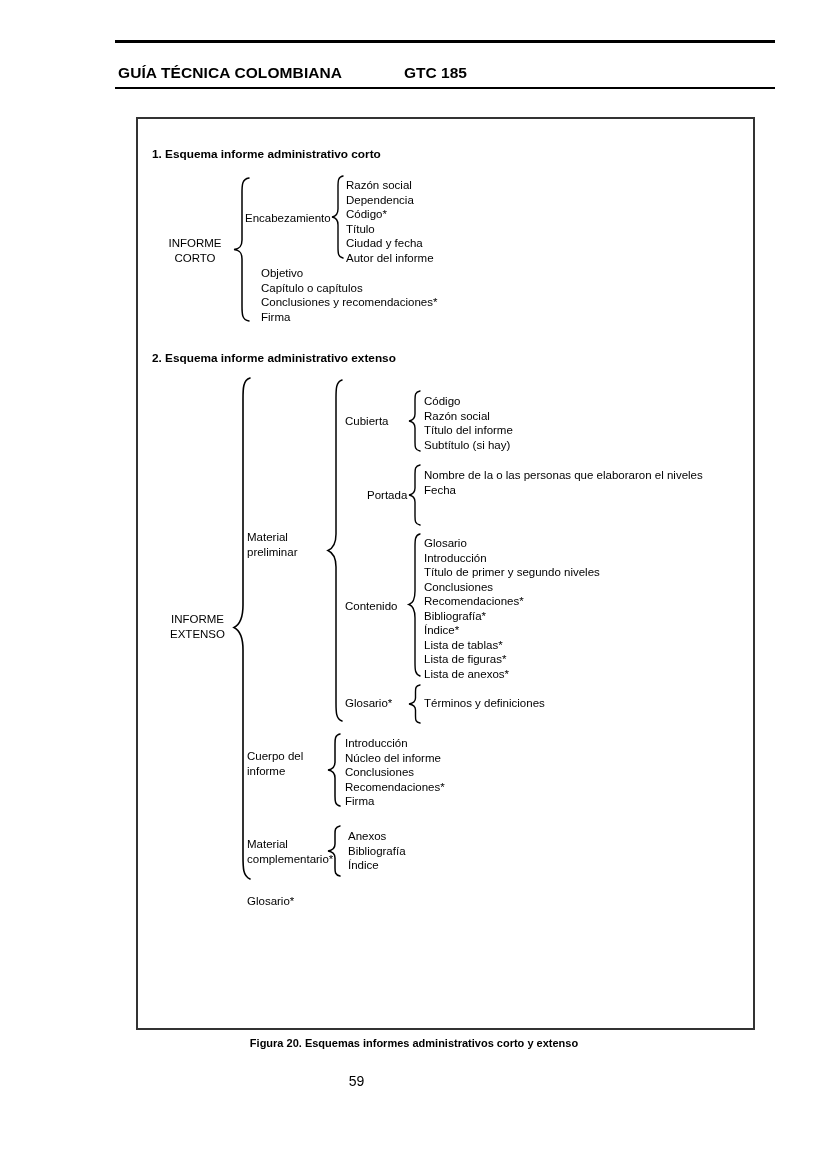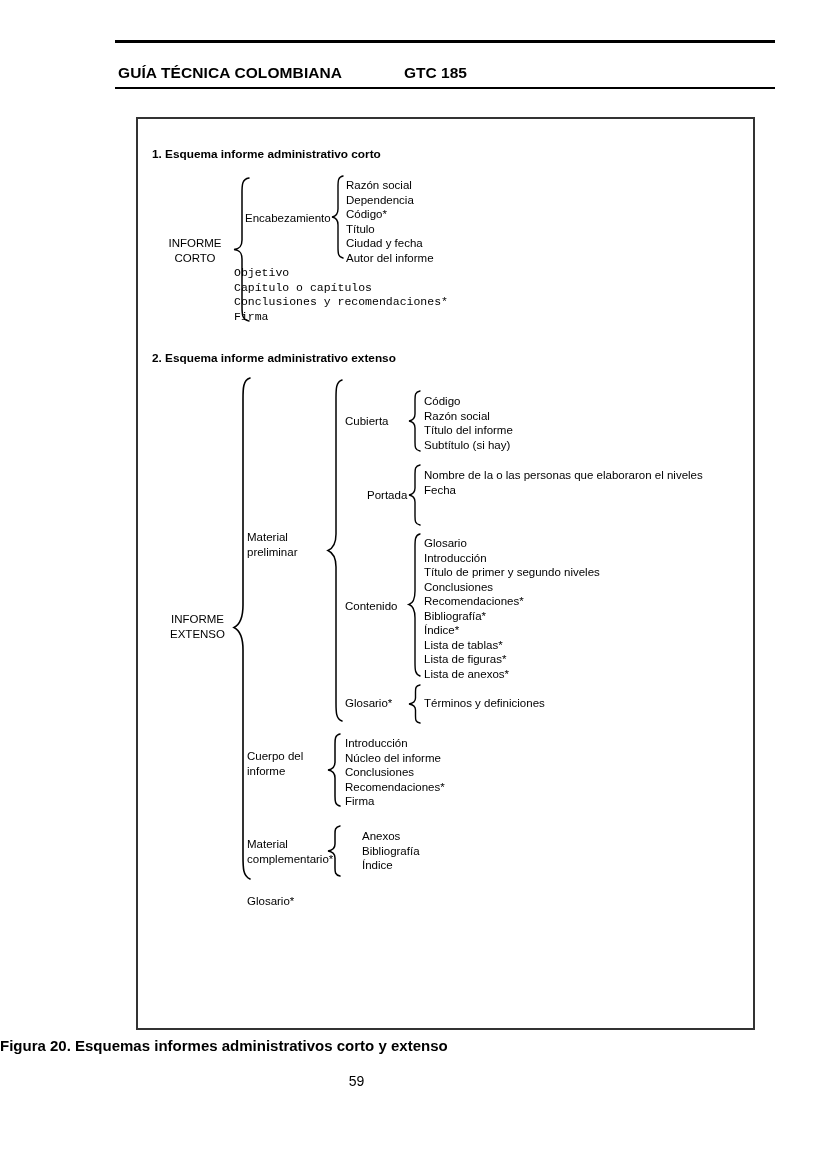--- a/index.html
+++ b/index.html
@@ -92,21 +92,22 @@
     pointer-events: none;
   }
   .brace svg { display: block; overflow: visible; }
 
   
   .caption {
     position: absolute;
     top: 1037px;
     left: 0;
     width: 828px;
-    font-size: 15px;
+    text-align: center;
+    font-size: 11px;
     font-weight: bold;
   }
   .folio {
     position: absolute;
     top: 1073px;
     left: 0;
     width: 713px;
     text-align: center;
     font-size: 14px;
   }
@@ -157,21 +158,21 @@
 
 <div class="stack" style="left:346px; top:178px;">
   <div class="row">Razón social</div>
   <div class="row">Dependencia</div>
   <div class="row">Código*</div>
   <div class="row">Título</div>
   <div class="row">Ciudad y fecha</div>
   <div class="row">Autor del informe</div>
 </div>
 
-<div class="stack" style="left:234px; top:266px;font-family:Liberation Mono, monospace;">
+<div class="stack" style="left:261px; top:266px;">
   <div class="row">Objetivo</div>
   <div class="row">Capítulo o capítulos</div>
   <div class="row">Conclusiones y recomendaciones*</div>
   <div class="row">Firma</div>
 </div>
 
 <div class="sec-title" style="left:152px; top:351px;">2. Esquema informe administrativo extenso</div>
 
 <div class="t center" style="left:155px; top:612px; width:85px; white-space:normal;">
   <div>INFORME</div>
@@ -267,21 +268,21 @@
 
 <div class="label2" style="left:247px; top:837px;">
   <div>Material</div>
   <div>complementario*</div>
 </div>
 <div class="brace" style="left:327px; top:825px;">
   <svg width="16" height="52" viewBox="0 0 16 52">
     <path d="M13 1 C8 2 8 5 8 9 L8 19 C8 24 4.5 25.5 1 26 C4.5 26.5 8 28 8 33 L8 43 C8 47 8 50 13 51" fill="none" stroke="#000" stroke-width="1.5" stroke-linecap="round"></path>
   </svg>
 </div>
-<div class="stack" style="left:362px; top:829px;">
+<div class="stack" style="left:348px; top:829px;">
   <div class="row">Anexos</div>
   <div class="row">Bibliografía</div>
   <div class="row">Índice</div>
 </div>
 
 <div class="t" style="left:247px; top:894px;">Glosario*</div>
 
 <div class="caption">Figura 20. Esquemas informes administrativos corto y extenso</div>
 <div class="folio">59</div>
 

